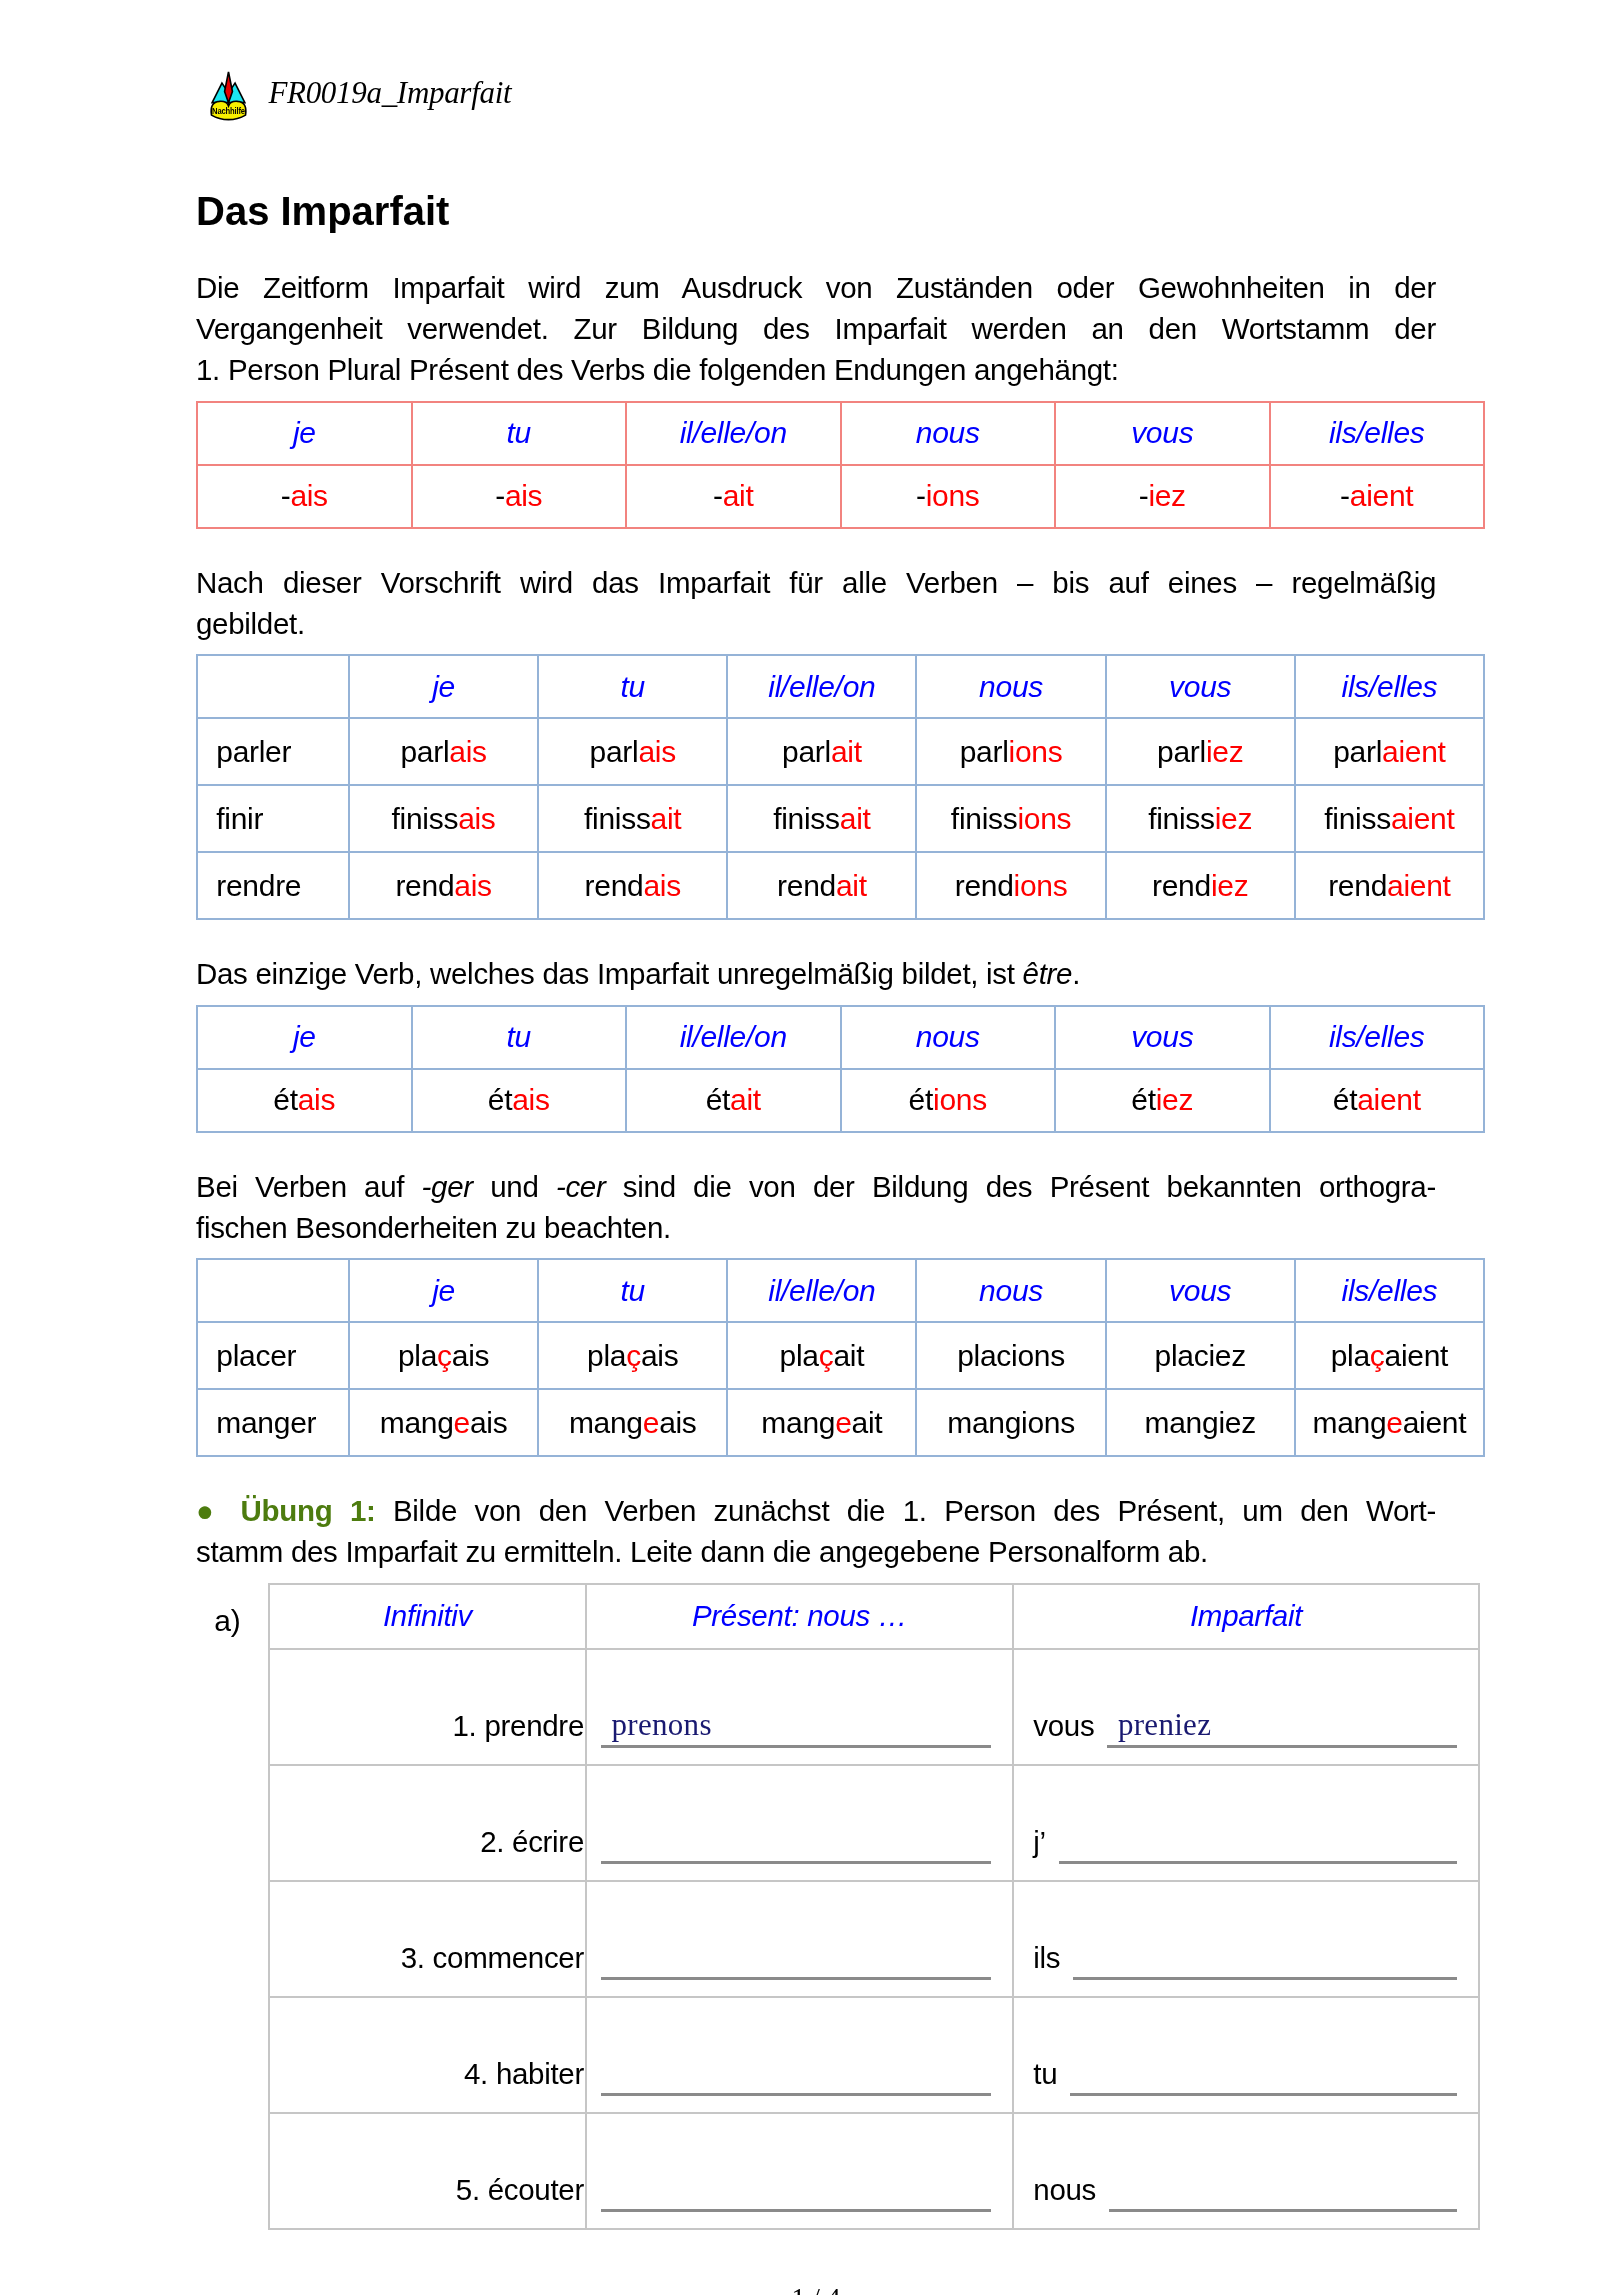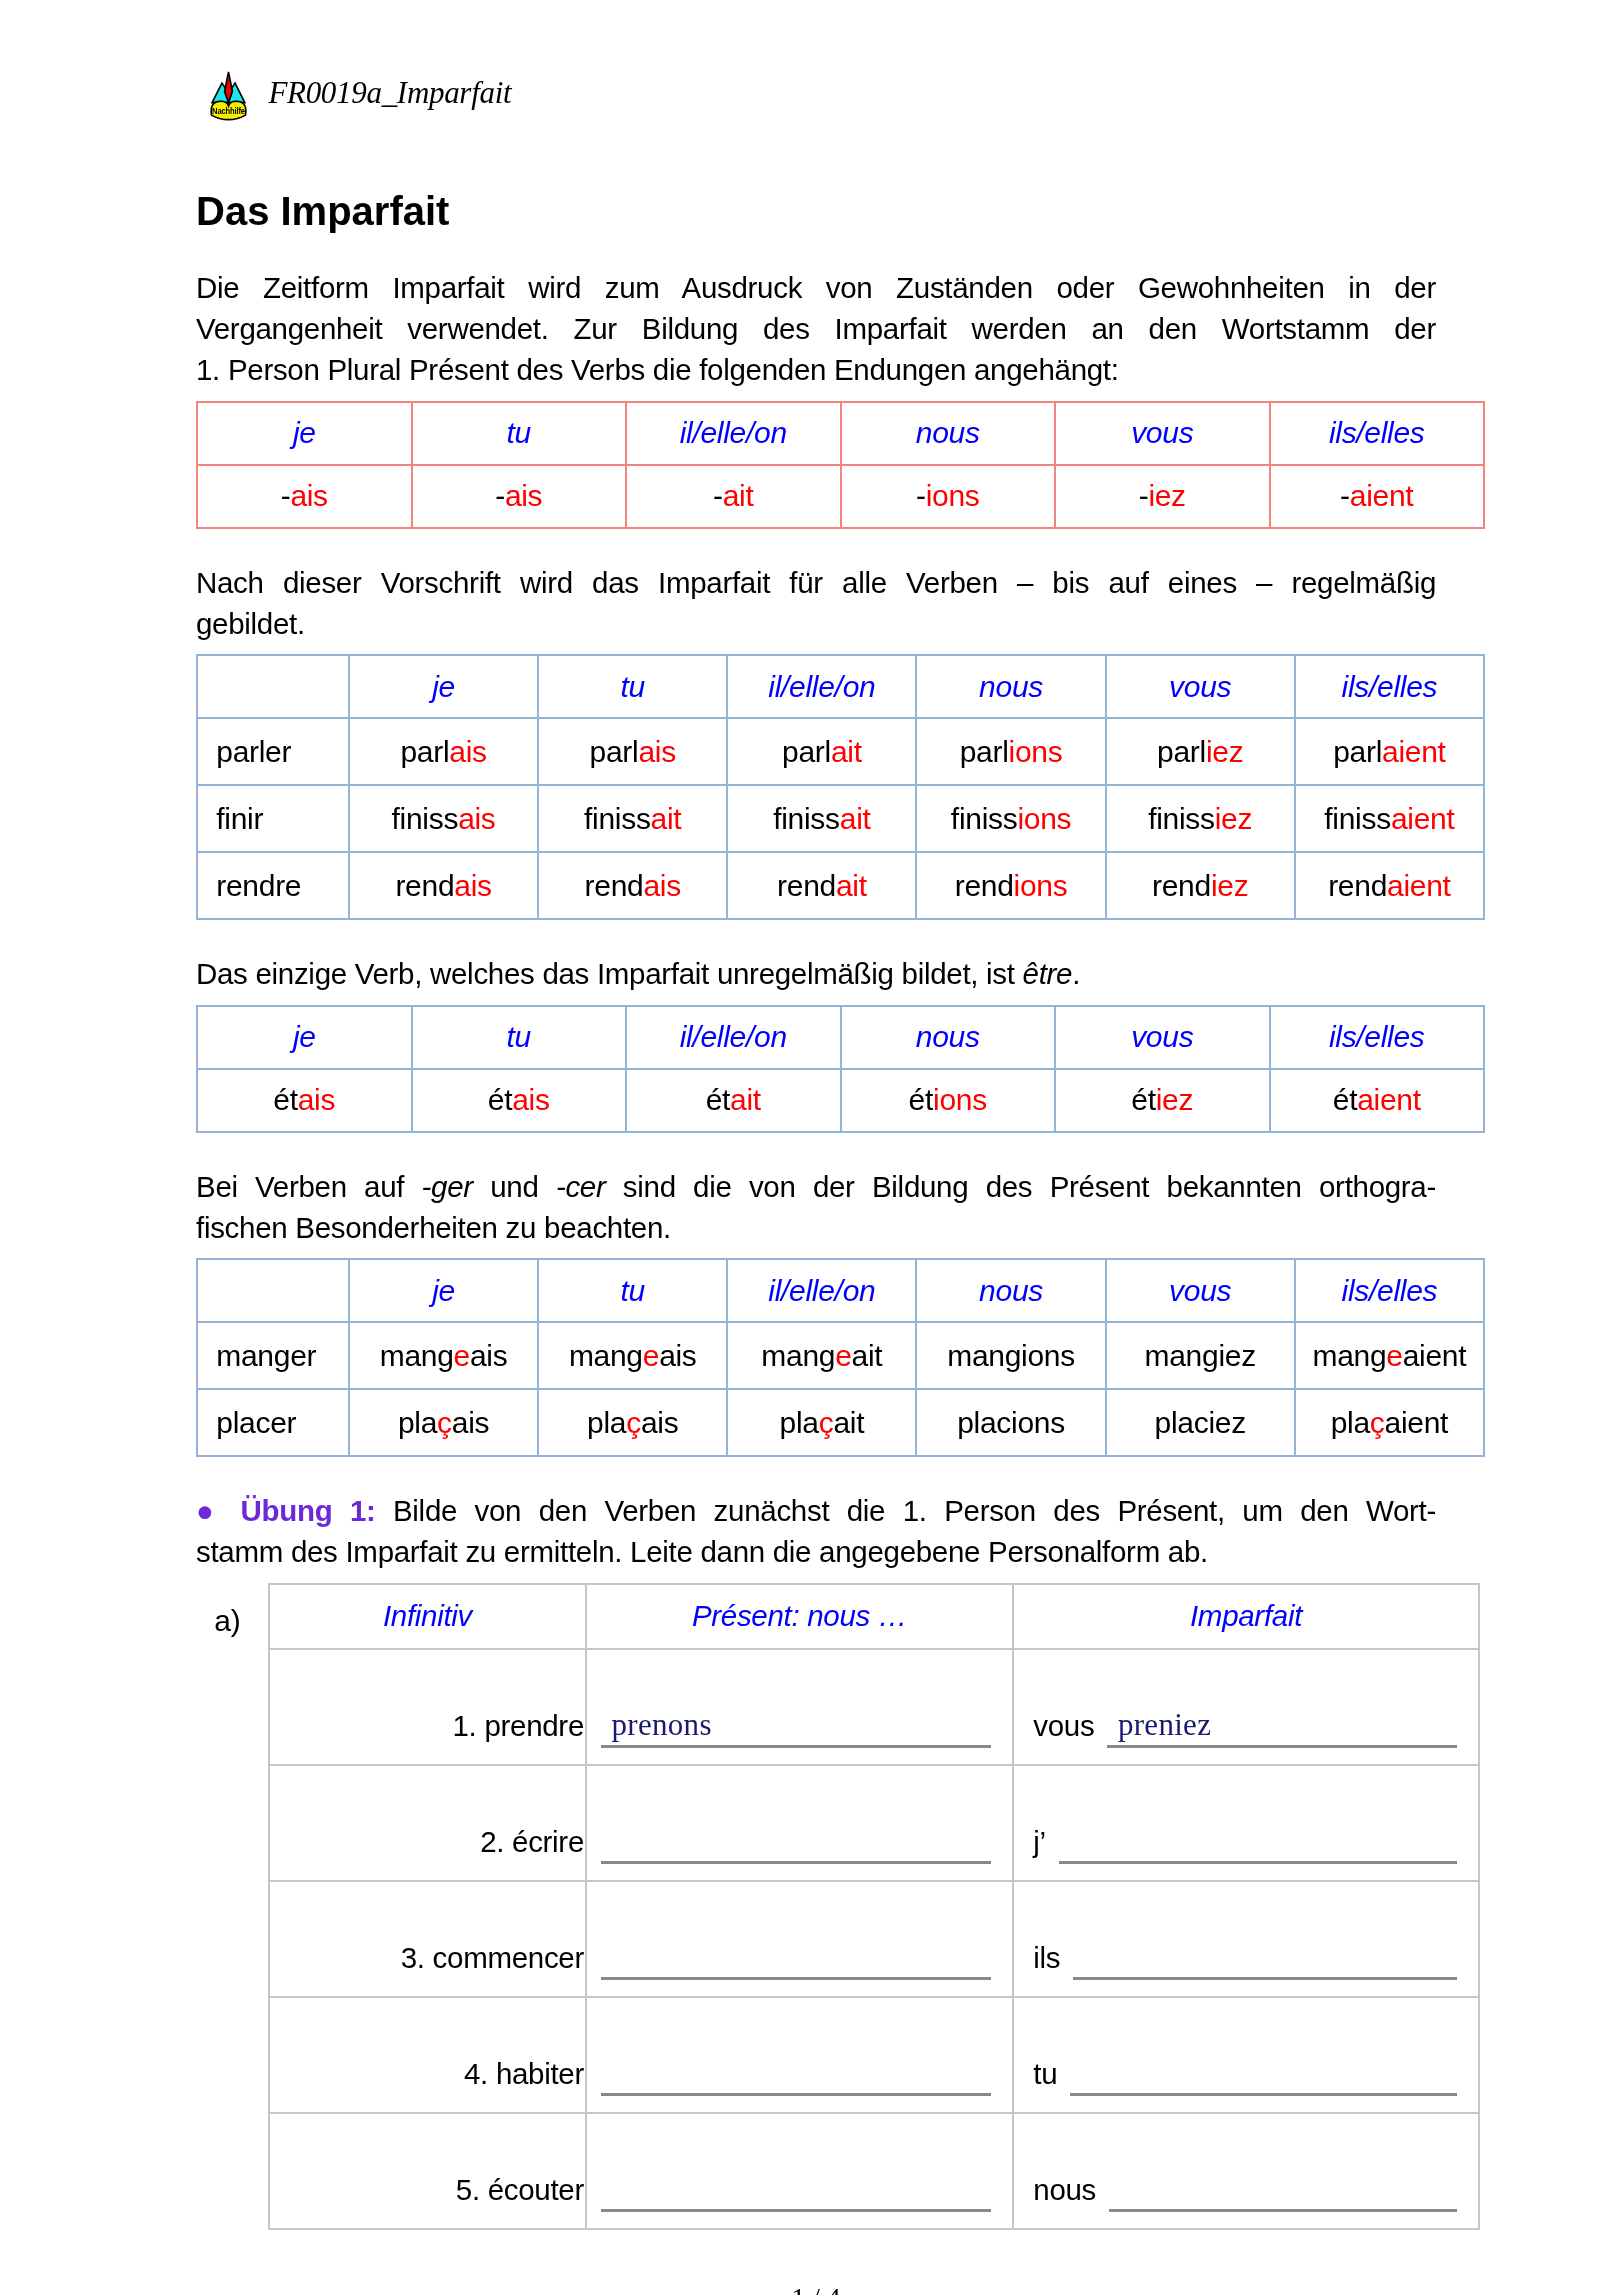--- a/index.html
+++ b/index.html
@@ -12,21 +12,21 @@
   
   .hdr{display:flex;align-items:center;gap:19.6px;margin-left:11.8px;height:56px;}
   .docid{font-family:"Liberation Serif","DejaVu Serif",serif;font-style:italic;font-size:31px;}
   
   .title{font-size:40px;font-weight:bold;margin-top:68px;letter-spacing:0;}
   
   .para{margin-top:33px;font-size:29.5px;line-height:41px;}
   .para .line{min-height:41px;}
   .para .just{text-align:justify;text-align-last:justify;}
   .i{font-style:italic;}
-  .bb{color:#6d28d9;font-weight:bold;}
+  .bb{color:#4d7c0f;font-weight:bold;}
   .red{color:#ff0000;}
   
   table{border-collapse:collapse;table-layout:fixed;width:1289px;}
   td{text-align:center;vertical-align:middle;font-size:30px;overflow:hidden;}
   .tbl{margin-top:10.5px;}
   .tbl-pink td{border:2.6px solid #f2837f;}
   .tbl-blue td{border:2.6px solid #95b3d7;}
   .hb{color:#0000ff;font-style:italic;}
   .rowhead{height:63px;}
   .rowdata{height:67px;}
@@ -192,36 +192,36 @@
         <tr class="rowhead">
       <td></td>
       <td class="hb">je</td>
       <td class="hb">tu</td>
       <td class="hb">il/elle/on</td>
       <td class="hb">nous</td>
       <td class="hb">vous</td>
       <td class="hb">ils/elles</td>
     </tr>
     <tr class="rowdata">
+      <td class="infcell">placer</td>
+      <td><span>pla</span><span class="red">ç</span><span>ais</span></td>
+      <td><span>pla</span><span class="red">ç</span><span>ais</span></td>
+      <td><span>pla</span><span class="red">ç</span><span>ait</span></td>
+      <td><span>placions</span><span class="red"></span><span></span></td>
+      <td><span>placiez</span><span class="red"></span><span></span></td>
+      <td><span>pla</span><span class="red">ç</span><span>aient</span></td>
+    </tr>
+    <tr class="rowdata">
       <td class="infcell">manger</td>
       <td><span>mang</span><span class="red">e</span><span>ais</span></td>
       <td><span>mang</span><span class="red">e</span><span>ais</span></td>
       <td><span>mang</span><span class="red">e</span><span>ait</span></td>
       <td><span>mangions</span><span class="red"></span><span></span></td>
       <td><span>mangiez</span><span class="red"></span><span></span></td>
       <td><span>mang</span><span class="red">e</span><span>aient</span></td>
-    </tr>
-    <tr class="rowdata">
-      <td class="infcell">placer</td>
-      <td><span>pla</span><span class="red">ç</span><span>ais</span></td>
-      <td><span>pla</span><span class="red">ç</span><span>ais</span></td>
-      <td><span>pla</span><span class="red">ç</span><span>ait</span></td>
-      <td><span>placions</span><span class="red"></span><span></span></td>
-      <td><span>placiez</span><span class="red"></span><span></span></td>
-      <td><span>pla</span><span class="red">ç</span><span>aient</span></td>
     </tr>
   </tbody>
     </table>
 
   <div class="para">
     <div class="line just"><span class="bb">● Übung 1:</span><span> Bilde von den Verben zunächst die 1. Person des Présent, um den Wort-</span></div>
     <div class="line"><span>stamm des Imparfait zu ermitteln. Leite dann die angegebene Personalform ab.</span></div>
   </div>
 
   <div class="exwrap">

